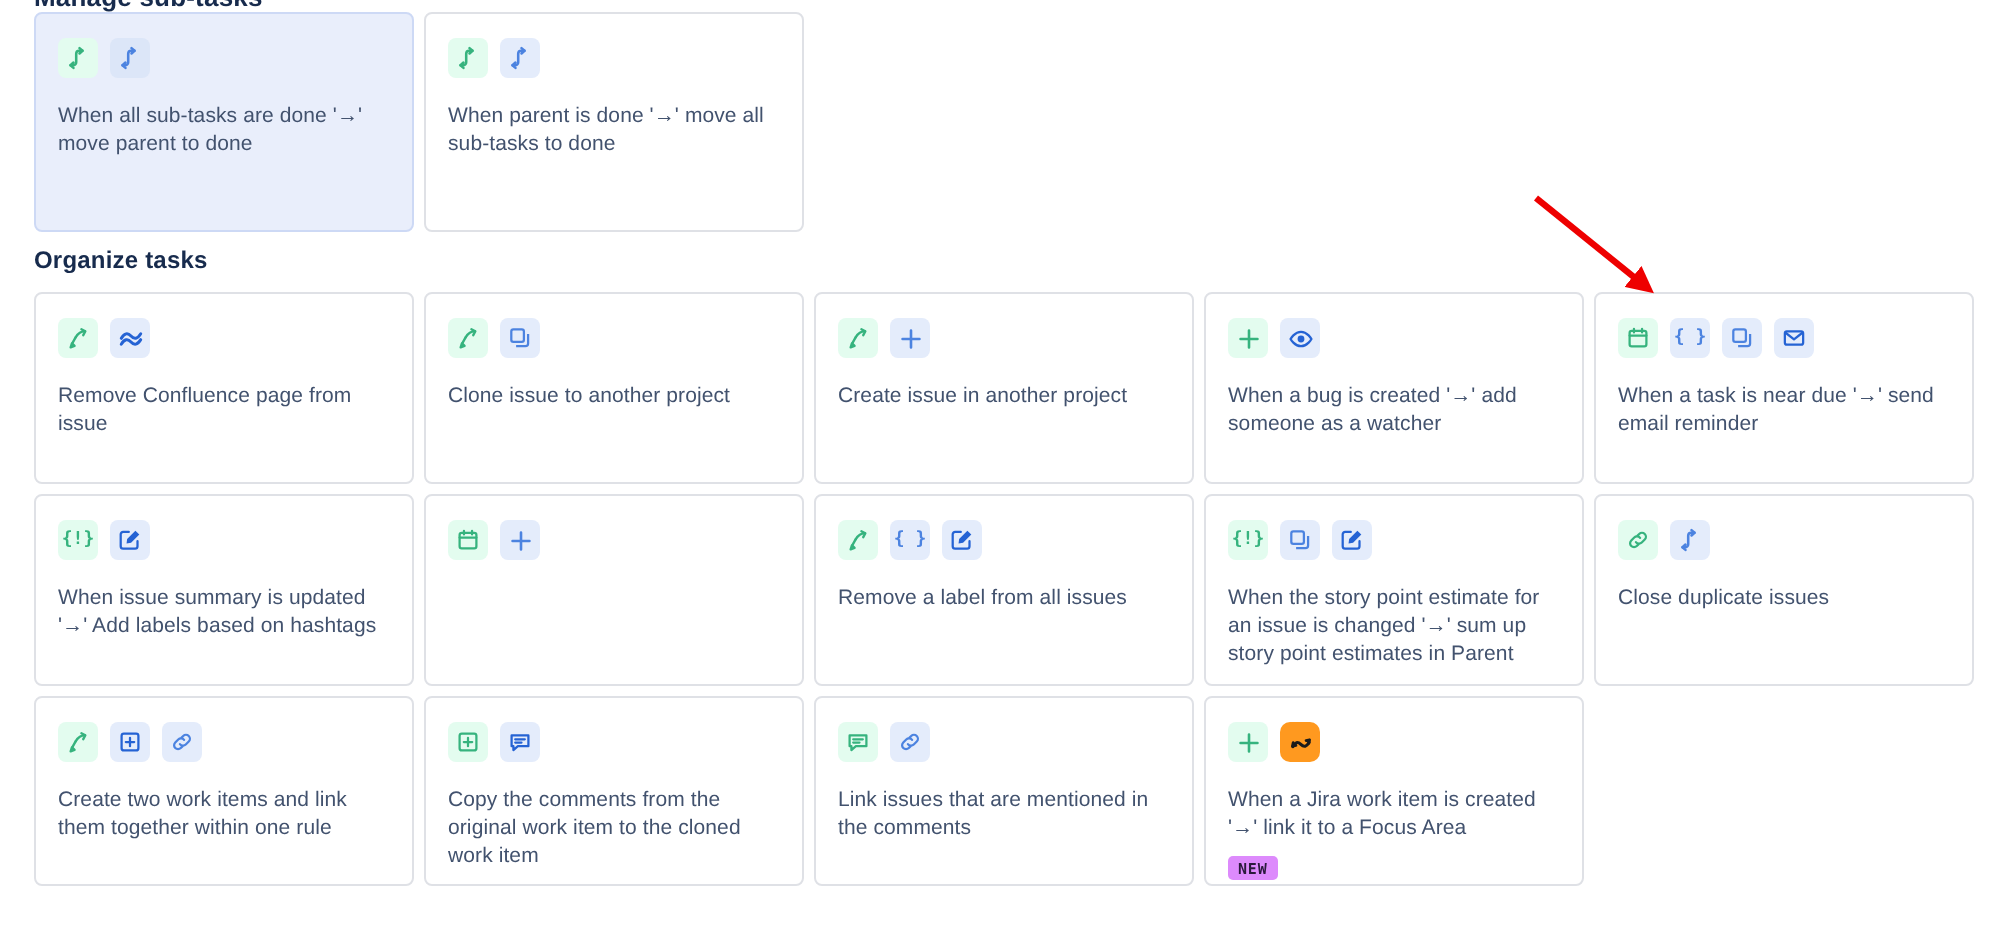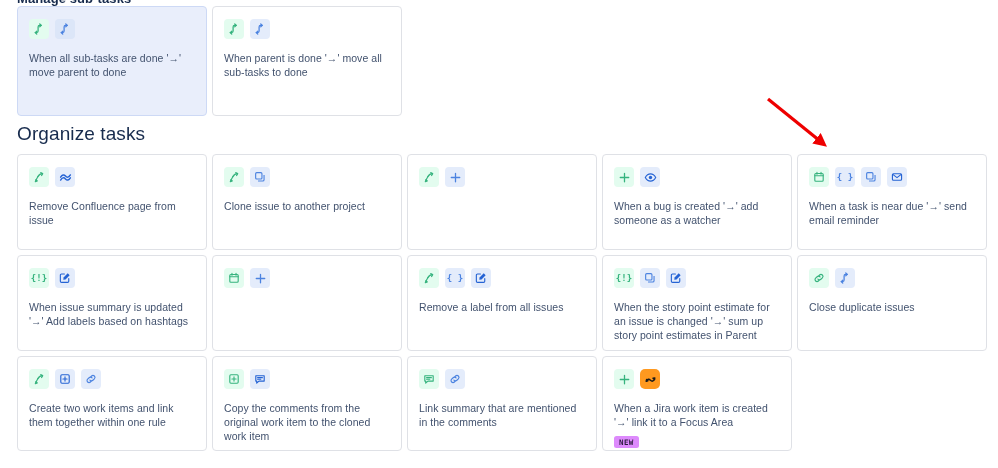--- a/index.html
+++ b/index.html
@@ -15,21 +15,21 @@
   
   .top-sliver{position:absolute;left:0;top:0;width:998px;height:6px;overflow:hidden;}
   .top-sliver .txt{
     font-size:13px;font-weight:700;color:#172b4d;
     position:absolute;left:17px;top:-9px;white-space:nowrap;letter-spacing:.1px;
   }
 
   
   .section{position:absolute;left:0;width:998px;}
   .section-title{
-    font-size:19px;font-weight:400;color:#172b4d;
+    font-size:12px;font-weight:700;color:#172b4d;
     margin:0 0 9px 17px;letter-spacing:.1px;
   }
 
   .grid{position:relative;margin-left:17px;}
   .row{display:flex;gap:5px;margin-bottom:5px;}
 
   
   .card{
     box-sizing:border-box;
     width:190px;
@@ -197,20 +197,21 @@
                   <path d="M6.6 7.3l-2.6 4.6"></path>
                   <path d="M4 11.6l-.9 2.6 2.6-.9z" fill="#36b37e"></path>
                 </svg>
             </span>
             <span class="chip blue">
               <svg width="13" height="13" viewBox="0 0 16 16" fill="none" stroke="#4c83e0" stroke-width="1.6" stroke-linecap="round">
                   <path d="M8 2.8v10.4M2.8 8h10.4"></path>
                 </svg>
             </span>
           </div>
+          <div class="card-text">Create issue in another project</div>
         </div>
 
         <div class="card h2">
           <div class="chips">
             <span class="chip green">
               <svg width="13" height="13" viewBox="0 0 16 16" fill="none" stroke="#36b37e" stroke-width="1.6" stroke-linecap="round">
                   <path d="M8 2.8v10.4M2.8 8h10.4"></path>
                 </svg>
             </span>
             <span class="chip blue">
@@ -404,21 +405,21 @@
                   <path d="M4.8 6.2h6.4M4.8 8.4h4.2" stroke-linecap="round"></path>
                 </svg>
             </span>
             <span class="chip blue">
               <svg width="12" height="12" viewBox="0 0 16 16" fill="none" stroke="#4c83e0" stroke-width="1.5" stroke-linecap="round">
                   <path d="M6.6 9.4a2.6 2.6 0 0 0 3.9.3l2-2a2.6 2.6 0 1 0-3.7-3.7l-1.1 1.1"></path>
                   <path d="M9.4 6.6a2.6 2.6 0 0 0-3.9-.3l-2 2a2.6 2.6 0 1 0 3.7 3.7l1.1-1.1"></path>
                 </svg>
             </span>
           </div>
-          <div class="card-text">Link summary that are mentioned in the comments</div>
+          <div class="card-text">Link issues that are mentioned in the comments</div>
         </div>
 
         <div class="card h3">
           <div class="chips">
             <span class="chip green">
               <svg width="13" height="13" viewBox="0 0 16 16" fill="none" stroke="#36b37e" stroke-width="1.6" stroke-linecap="round">
                   <path d="M8 2.8v10.4M2.8 8h10.4"></path>
                 </svg>
             </span>
             <span class="chip orange">

